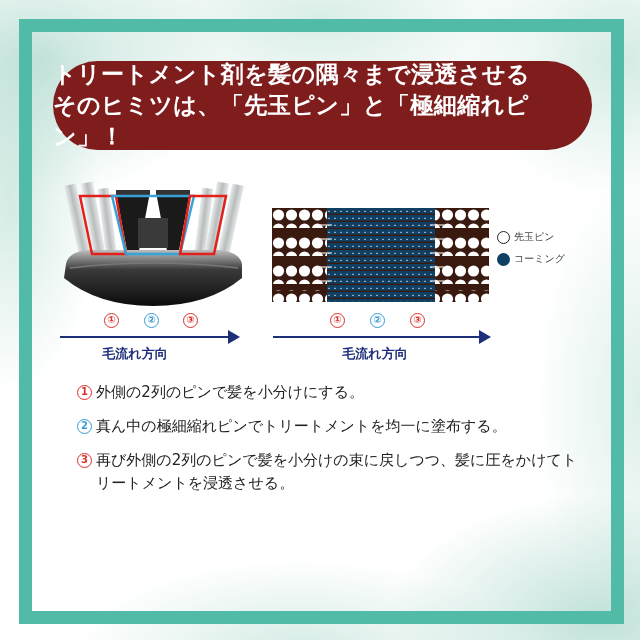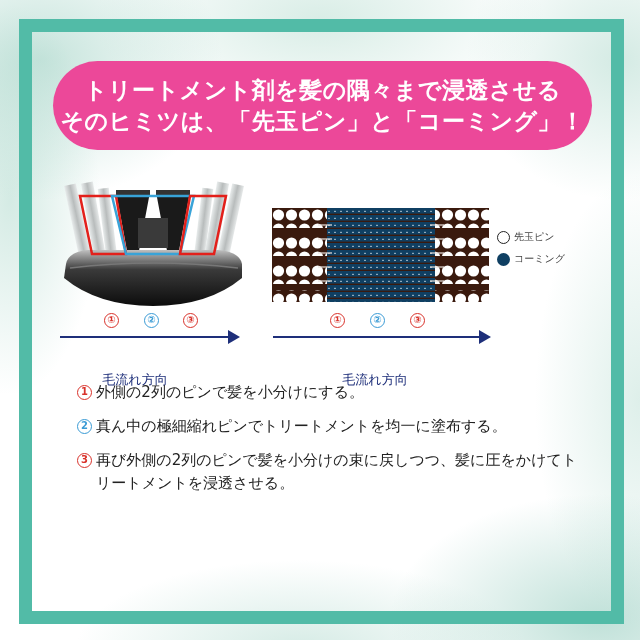--- a/index.html
+++ b/index.html
@@ -19,39 +19,39 @@
       radial-gradient(ellipse 300px 120px at 300px 650px, rgba(150,205,190,0.40), rgba(150,205,190,0) 75%),
       radial-gradient(ellipse 140px 300px at 640px 400px, rgba(160,210,195,0.35), rgba(160,210,195,0) 75%),
       #ffffff;
   }
   .frame {
     position: absolute; left: 19px; top: 19px; width: 605px; height: 605px;
     box-sizing: border-box; border: 13px solid #52bba7;
   }
   .pill {
     position: absolute; left: 53px; top: 61px; width: 539px; height: 89px;
-    background: #ec4899; border-radius: 45px;
-    color: #ffffff; text-align: center;
+    background: #7f1d1d; border-radius: 45px;
+    color: #ffffff; text-align: left;
     display: flex; flex-direction: column; justify-content: center;
   }
   .pill .line { font-size: 23px; line-height: 31px; letter-spacing: 0.5px; font-weight: bold; }
 
   
   .brush { position: absolute; left: 58px; top: 178px; width: 190px; height: 130px; }
 
   .num { position: absolute; width: 15px; height: 15px; border-radius: 50%;
          border: 1.5px solid; box-sizing: border-box; font-size: 10px; font-weight: bold;
          text-align: center; line-height: 12px; background: #fff; }
   .num.red { color: #d9322b; border-color: #d9322b; }
   .num.blue { color: #3a9bd5; border-color: #3a9bd5; }
 
   .arrow { position: absolute; height: 2px; background: #1e2f7a; }
   .arrow::after { content: ""; position: absolute; right: -8px; top: -6px;
     border-left: 12px solid #1e2f7a; border-top: 7px solid transparent; border-bottom: 7px solid transparent; }
-  .flow-label { position: absolute; font-size: 13px; color: #1e2f7a; font-weight: normal; text-align: center; margin-top: 26px; }
+  .flow-label { position: absolute; font-size: 13px; color: #1e2f7a; font-weight: bold; text-align: center; }
 
   .img-title { position: absolute; left: 268px; top: 181px; font-size: 13px; color: #222; margin-top: 28px; }
 
   .pattern { position: absolute; left: 272px; top: 208px; width: 217px; height: 94px; }
 
   .legend { position: absolute; left: 497px; top: 226px; }
   .legend .row { display: flex; align-items: center; height: 22px; font-size: 10px; color: #444; text-align: right; }
   .legend .sw { width: 13px; height: 13px; margin-right: 4px; box-sizing: border-box; }
   .sw.white { border: 1.5px solid #222; border-radius: 50%; background: #fff; }
   .sw.navy { border-radius: 50%; background: #0f3f62; }
@@ -65,21 +65,21 @@
   .closing div:nth-child(2) { padding-left: 4px; }
 </style>
 </head>
 <body>
 
 <div class="wash"></div>
 <div class="frame"></div>
 
 <div class="pill">
   <div class="line">トリートメント剤を髪の隅々まで浸透させる</div>
-  <div class="line">そのヒミツは、「先玉ピン」と「コーミング」！</div>
+  <div class="line">そのヒミツは、「先玉ピン」と「極細縮れピン」！</div>
 </div>
 
 <svg class="brush" viewBox="0 0 190 130">
   <defs>
     <linearGradient id="base" x1="0" y1="0" x2="0" y2="1">
       <stop offset="0" stop-color="#bfbfbf"></stop>
       <stop offset="0.35" stop-color="#3a3a3a"></stop>
       <stop offset="1" stop-color="#0c0c0c"></stop>
     </linearGradient>
     <linearGradient id="clearpin" x1="0" y1="0" x2="1" y2="0">

